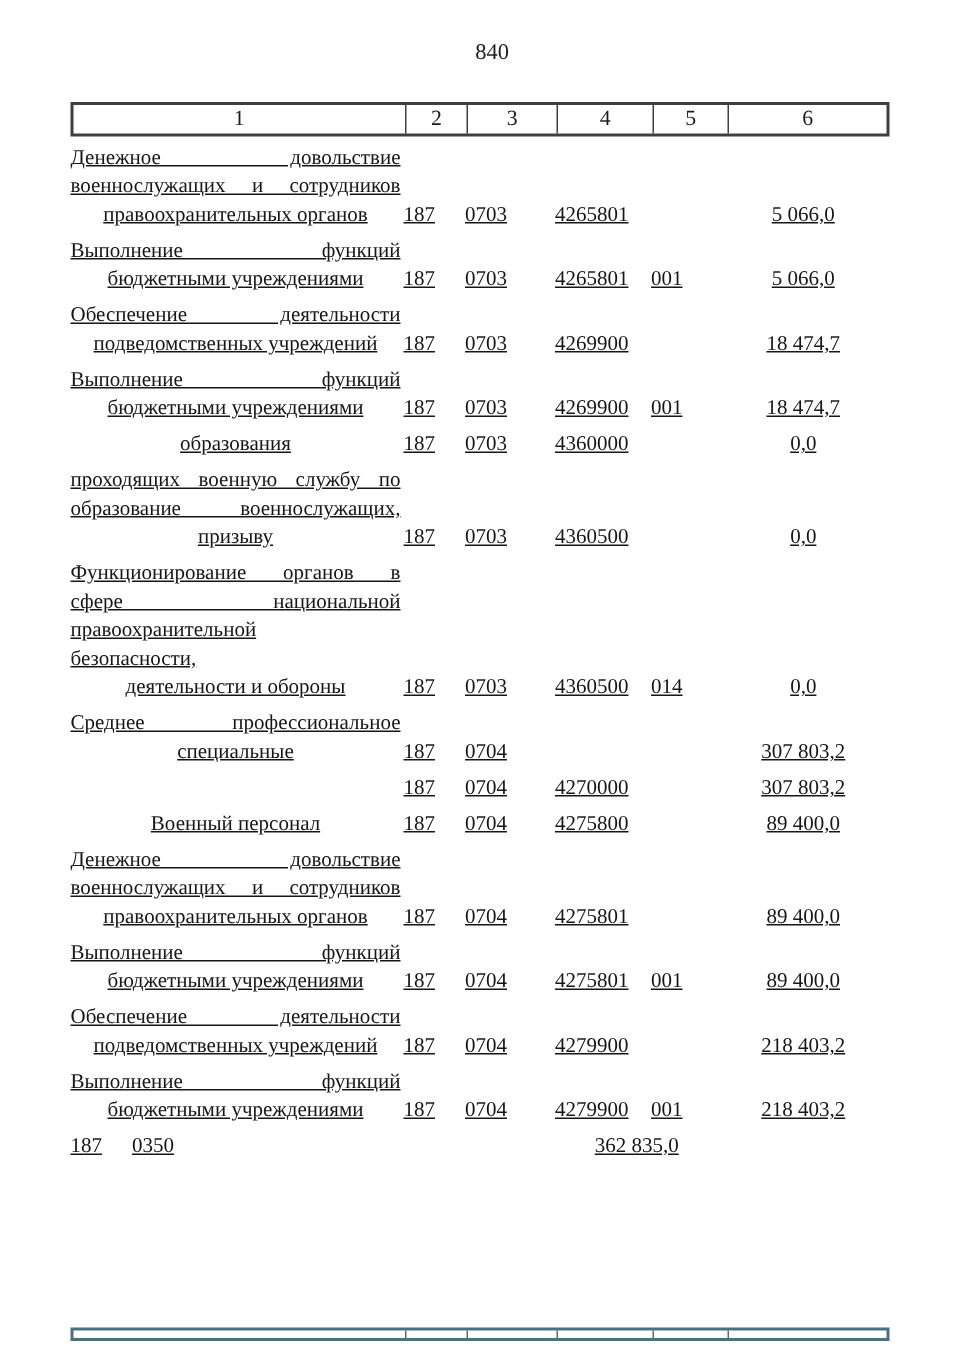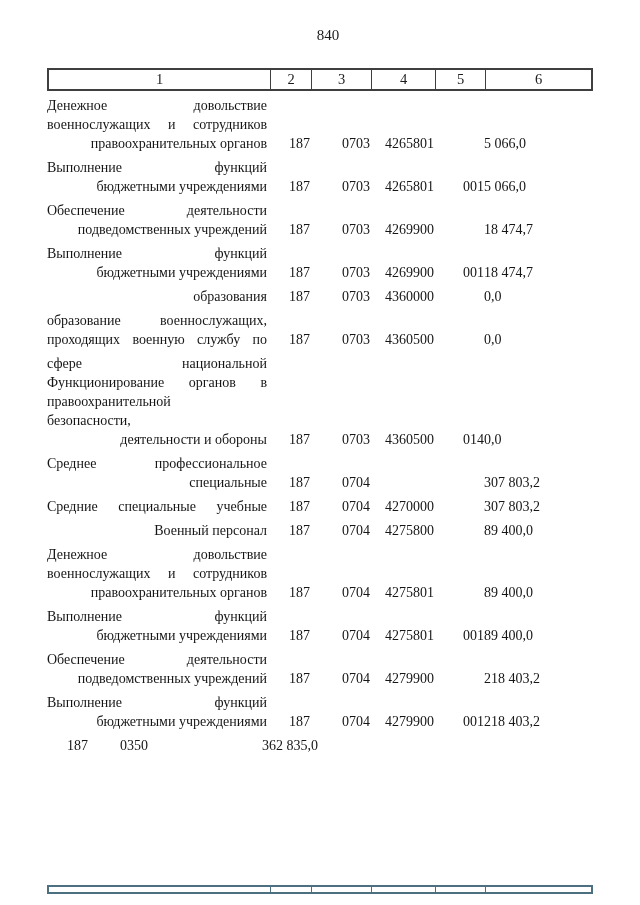--- a/index.html
+++ b/index.html
@@ -34,28 +34,28 @@
   .th:last-child { border-right:none; }
 
   
   .w1 { width:222px; }
   .w2 { width:41px; }
   .w3 { width:60px; }
   .w4 { width:64px; }
   .w5 { width:50px; }
   .w6 { flex:1; min-width:0; }
 
-  .tbody { margin-top:4px; }
+  .tbody { margin-top:4px;text-decoration:underline; }
   .trow { display:flex; align-items:flex-end; margin-top:5px; }
   .cell { font-size:14px; line-height:19px; color:#161616; }
   .cname { padding-right:2px; box-sizing:border-box; }
   .cname .jline { text-align:justify; text-align-last:justify; }
-  .cname .lline { text-align:right; }
-  .cnum { text-align:right; }
-  .camt { text-align:left; padding-right:6px; box-sizing:border-box; }
+  .cname .lline { text-align:center; }
+  .cnum { text-align:left; }
+  .camt { text-align:center; padding-right:6px; box-sizing:border-box; }
 
   
   .next-frag {
     position:absolute; left:47px; top:885px; width:546px; height:9px;
     box-sizing:border-box;
     border:2px solid #4c7080;
     display:flex;
   }
   .next-frag .nf {
     box-sizing:border-box; height:100%;
@@ -130,33 +130,34 @@
             <div class="lline">образования</div>
           </div>
           <div class="cell w2 cnum">187</div>
           <div class="cell w3 cnum">0703</div>
           <div class="cell w4 cnum">4360000</div>
           <div class="cell w5 cnum"></div>
           <div class="cell w6 camt">0,0</div>
         </div>
         <div class="trow">
           <div class="cell cname w1">
+            <div class="jline">проходящих военную службу по</div>
             <div class="jline">образование военнослужащих,</div>
-            <div class="jline">проходящих военную службу по</div>
+            <div class="lline">призыву</div>
           </div>
           <div class="cell w2 cnum">187</div>
           <div class="cell w3 cnum">0703</div>
           <div class="cell w4 cnum">4360500</div>
           <div class="cell w5 cnum"></div>
           <div class="cell w6 camt">0,0</div>
         </div>
         <div class="trow">
           <div class="cell cname w1">
+            <div class="jline">Функционирование органов в</div>
             <div class="jline">сфере национальной</div>
-            <div class="jline">Функционирование органов в</div>
             <div class="jline">правоохранительной</div>
             <div class="jline">безопасности,</div>
             <div class="lline">деятельности и обороны</div>
           </div>
           <div class="cell w2 cnum">187</div>
           <div class="cell w3 cnum">0703</div>
           <div class="cell w4 cnum">4360500</div>
           <div class="cell w5 cnum">014</div>
           <div class="cell w6 camt">0,0</div>
         </div>
@@ -166,21 +167,20 @@
             <div class="lline">специальные</div>
           </div>
           <div class="cell w2 cnum">187</div>
           <div class="cell w3 cnum">0704</div>
           <div class="cell w4 cnum"></div>
           <div class="cell w5 cnum"></div>
           <div class="cell w6 camt">307 803,2</div>
         </div>
         <div class="trow">
           <div class="cell cname w1">
-            <div class="jline">Средние специальные учебные</div>
           </div>
           <div class="cell w2 cnum">187</div>
           <div class="cell w3 cnum">0704</div>
           <div class="cell w4 cnum">4270000</div>
           <div class="cell w5 cnum"></div>
           <div class="cell w6 camt">307 803,2</div>
         </div>
         <div class="trow">
           <div class="cell cname w1">
             <div class="lline">Военный персонал</div>

